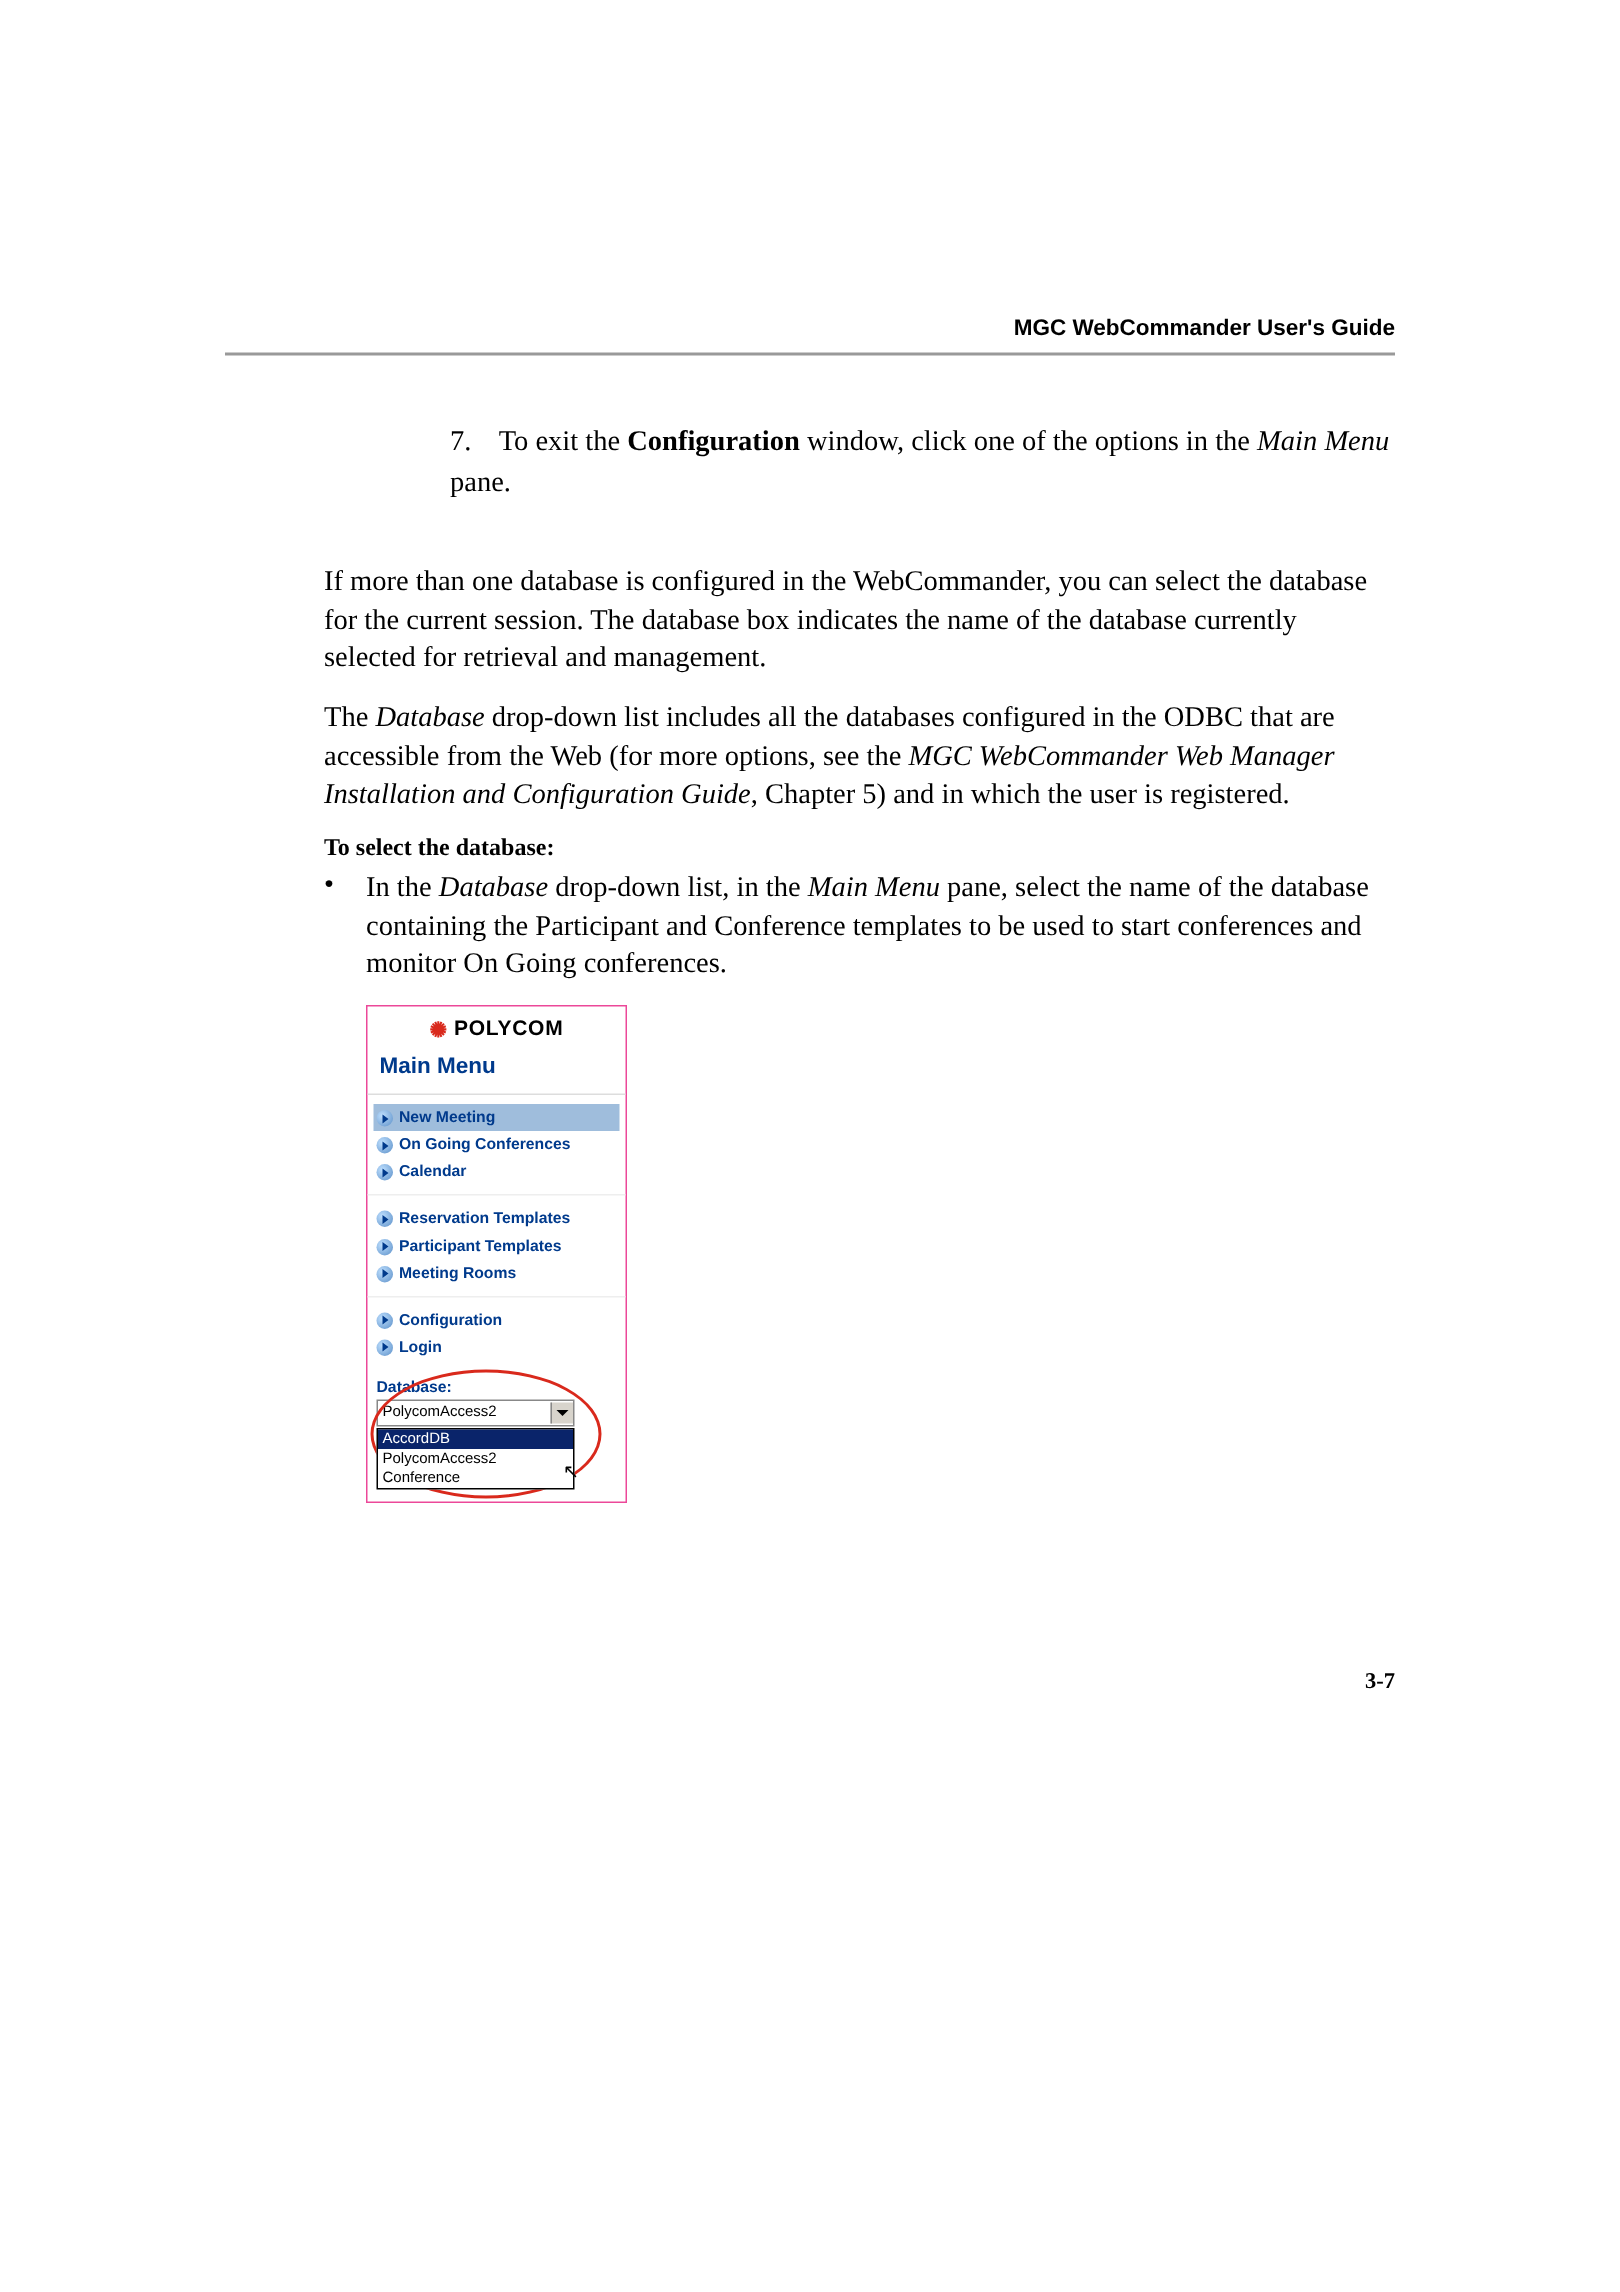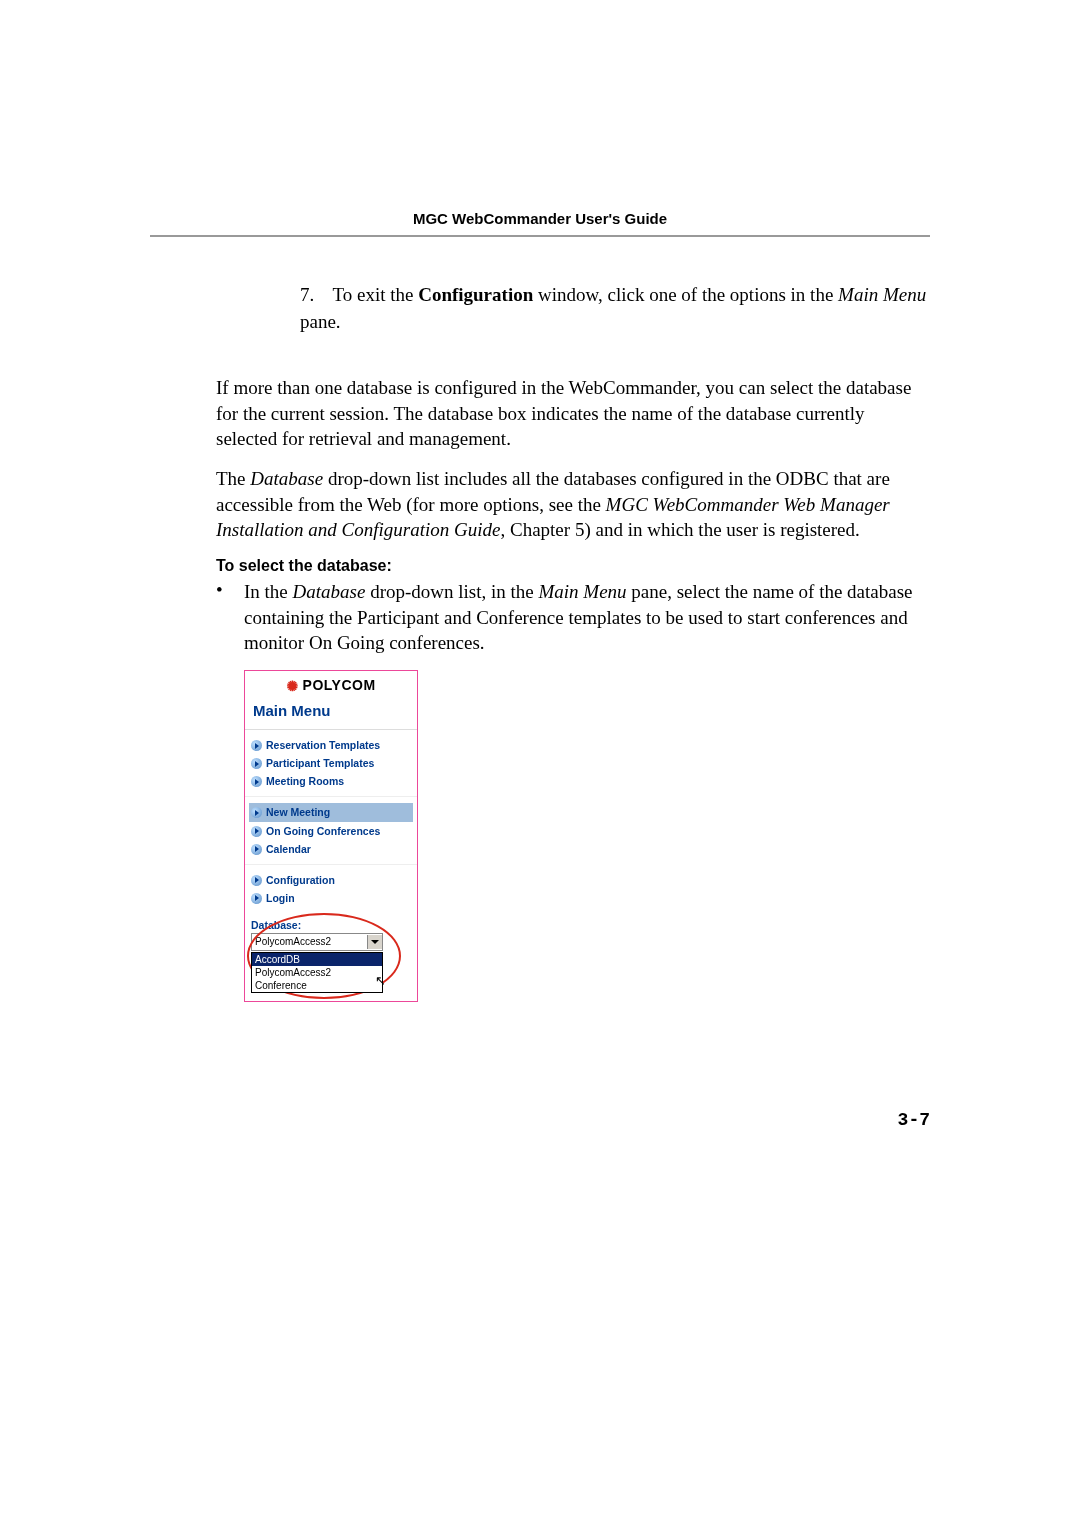--- a/index.html
+++ b/index.html
@@ -10,21 +10,21 @@
     font-size: 19px;
     color: #000;
     width: 1080px;
     height: 1528px;
     position: relative;
   }
   .page {
     padding: 210px 150px 0 150px;
   }
   .running-header {
-    text-align: center;
+    text-align: right;
     font-family: Arial, Helvetica, sans-serif;
     font-weight: bold;
     font-size: 15px;
     padding-bottom: 8px;
     border-bottom: 2px solid #999;
     margin-bottom: 45px;
   }
   .step7 {
     margin-left: 150px;
     margin-bottom: 40px;
@@ -41,21 +41,21 @@
     margin: 0 0 18px 0;
   }
   .body-block {
     margin-left: 66px;
   }
   .para {
     line-height: 1.35;
     margin-bottom: 14px;
   }
   .subhead {
-    font-family: Liberation Sans, sans-serif;
+    font-family: Liberation Serif, serif;
     font-weight: bold;
     font-size: 16px;
     margin-bottom: 4px;
   }
   .bullet-row {
     display: flex;
     margin-left: 0;
   }
   .bullet-dot {
     width: 28px;
@@ -213,23 +213,23 @@
     right: -4px;
     bottom: 4px;
     font-size: 13px;
     color: #000;
     pointer-events: none;
   }
   .page-number {
     position: absolute;
     right: 150px;
     bottom: 398px;
-    font-family: Liberation Mono, monospace;
-    font-weight: bold;
-    font-size: 18px;
+    font-family: Liberation Serif, serif;
+    font-weight: bold;
+    font-size: 15px;
   }
 </style>
 </head>
 <body>
 
 <div class="page">
   <div class="running-header">MGC WebCommander User's Guide</div>
 
   <div class="step7">
     <span class="step-num">7.</span>
@@ -253,46 +253,46 @@
       </div>
     </div>
 
     <div class="screenshot">
       <div class="logo-row">
         <span class="logo-mark">✺</span><span>POLYCOM</span>
       </div>
       <div class="main-menu-title">Main Menu</div>
 
       <div class="menu-group">
+        <div class="menu-item highlight">
+          <span class="bullet-icon"></span>
+          <span>New Meeting</span>
+        </div>
+        <div class="menu-item">
+          <span class="bullet-icon"></span>
+          <span>On Going Conferences</span>
+        </div>
+        <div class="menu-item">
+          <span class="bullet-icon"></span>
+          <span>Calendar</span>
+        </div>
+      </div>
+
+      <div class="menu-group">
         <div class="menu-item">
           <span class="bullet-icon"></span>
           <span>Reservation Templates</span>
         </div>
         <div class="menu-item">
           <span class="bullet-icon"></span>
           <span>Participant Templates</span>
         </div>
         <div class="menu-item">
           <span class="bullet-icon"></span>
           <span>Meeting Rooms</span>
-        </div>
-      </div>
-
-      <div class="menu-group">
-        <div class="menu-item highlight">
-          <span class="bullet-icon"></span>
-          <span>New Meeting</span>
-        </div>
-        <div class="menu-item">
-          <span class="bullet-icon"></span>
-          <span>On Going Conferences</span>
-        </div>
-        <div class="menu-item">
-          <span class="bullet-icon"></span>
-          <span>Calendar</span>
         </div>
       </div>
 
       <div class="menu-group last">
         <div class="menu-item">
           <span class="bullet-icon"></span>
           <span>Configuration</span>
         </div>
         <div class="menu-item">
           <span class="bullet-icon"></span>

